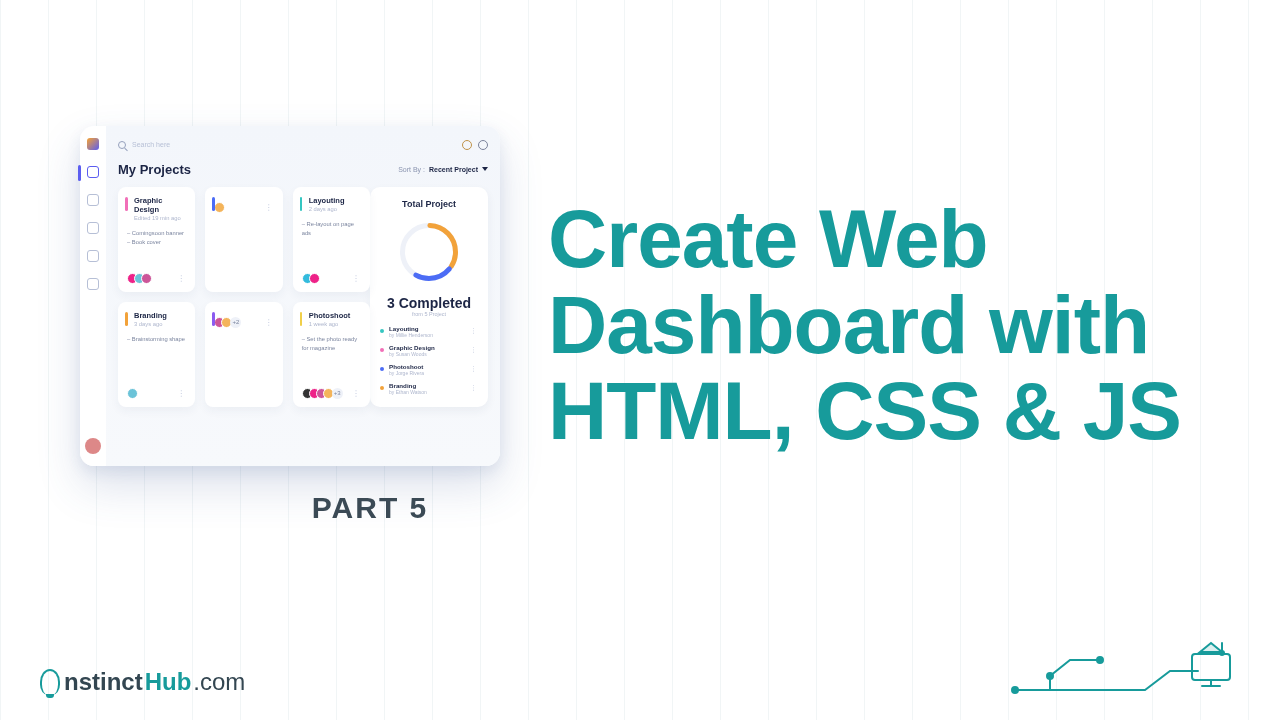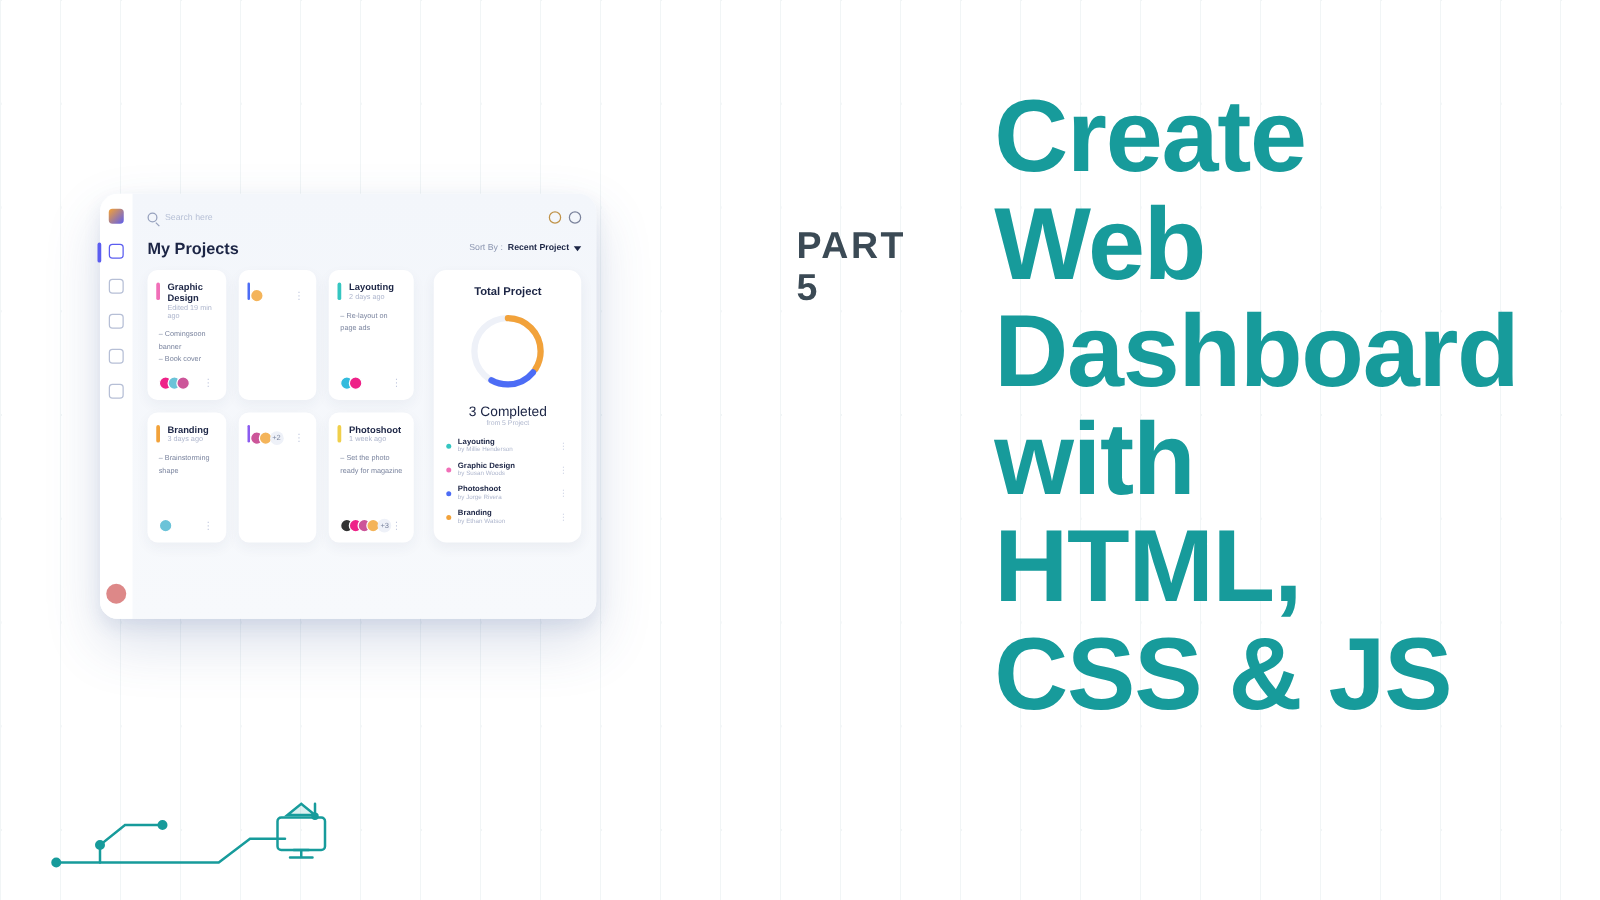--- a/index.html
+++ b/index.html
@@ -25,21 +25,21 @@
 .footer{display:flex;justify-content:space-between;align-items:flex-end;padding:16px 40px 24px}
 .brand{display:flex;align-items:center;gap:2px;font-size:24px;font-weight:700;color:#334651}
 .brand .bulb{width:20px;height:26px;border:2.5px solid #179b9b;border-radius:50% 50% 40% 40%;border-bottom:none;position:relative;margin-right:2px}
 .brand .bulb:after{content:"";position:absolute;left:4px;right:4px;bottom:-3px;height:4px;background:#179b9b;border-radius:0 0 3px 3px}
 .brand .hub{color:#179b9b}
 .brand .com{font-weight:400}
 .circuit{position:relative;width:230px;height:70px}
 .circuit svg{position:absolute;right:0;bottom:0}
 
 
-.mock-wrap{display:flex;flex-direction:row;}
+.mock-wrap{display:flex;flex-direction:column;align-items:center}
 .mock{width:420px;height:340px;background:linear-gradient(180deg,#f3f6fb 0%,#f7f9fc 100%);border-radius:14px;box-shadow:0 20px 44px rgba(60,90,150,.18),0 6px 14px rgba(60,90,150,.1);display:flex;font-size:7px;color:#46526a}
 .rail{width:26px;background:#fff;border-radius:14px 0 0 14px;display:flex;flex-direction:column;align-items:center;padding:12px 0;gap:16px}
 .rail .logo{width:12px;height:12px;background:linear-gradient(135deg,#f7a231,#5b5df0);border-radius:3px}
 .rail .ic{width:12px;height:12px;border:1.5px solid #b6bfd6;border-radius:3px;position:relative}
 .rail .ic.active{border-color:#5b5df0}
 .rail .ic.active:before{content:"";position:absolute;left:-10px;top:-2px;width:3px;height:16px;background:#5b5df0;border-radius:2px}
 .rail .spacer{flex:1}
 .rail .avatar{width:16px;height:16px;border-radius:50%;background:#d88}
 
 .main{flex:1;padding:14px 12px 12px}
@@ -50,41 +50,41 @@
 .topbar .sp{flex:1}
 .topbar .chip{width:10px;height:10px;border:1.3px solid #c0934a;border-radius:50%}
 .topbar .chip.b{border-color:#7b839c}
 
 .heading-row{display:flex;align-items:center;justify-content:space-between;margin-bottom:10px}
 .heading-row h1{font-size:13px;color:#1c2545;font-weight:700}
 .sort{color:#8b95b0;display:flex;align-items:center;gap:4px}
 .sort b{color:#1c2545;font-weight:600}
 .chev{width:0;height:0;border-left:3px solid transparent;border-right:3px solid transparent;border-top:4px solid #1c2545}
 
-.layout{display:flex;gap:16px}
+.layout{display:flex;gap:0}
 .grid{flex:1;display:grid;grid-template-columns:repeat(3,1fr);gap:10px}
 .card{background:#fff;border-radius:8px;padding:9px 9px 8px;box-shadow:0 4px 10px rgba(35,50,90,.05);display:flex;flex-direction:column;position:relative;min-height:104px}
 .card .bar{position:absolute;left:7px;top:10px;width:2.5px;height:14px;border-radius:2px}
 .c-pink{background:#f16fb8}.c-blue{background:#4c6cf5}.c-teal{background:#35c6c1}.c-orange{background:#f2a23a}.c-purple{background:#8b5bf0}.c-yellow{background:#f0cf4a}
 .card .ttl{font-weight:700;color:#1c2545;margin-left:7px;font-size:7.5px}
 .card .sub{color:#aeb6cd;margin-left:7px;font-size:5.8px;margin-top:1px}
 .card ul{list-style:none;margin:8px 0 0 0;color:#7b859f;font-size:5.8px;line-height:1.7}
 .card ul li:before{content:"– ";}
 .card .body{flex:1}
 .card .foot{display:flex;align-items:center;justify-content:space-between;margin-top:6px}
 .avs{display:flex}
 .av{width:11px;height:11px;border-radius:50%;border:1.2px solid #fff;margin-right:-4px}
 .a1{background:#e28}.a2{background:#6bc3d8}.a3{background:#c59}.a4{background:#f4b45a}.a5{background:#333}.a6{background:#3bd}
 .more{width:11px;height:11px;border-radius:50%;background:#eef1f8;color:#7b859f;font-size:6px;display:flex;align-items:center;justify-content:center;margin-left:2px}
 .dots{color:#c3cadf;letter-spacing:1px;font-size:8px}
 
 .side{width:118px;background:#fff;border-radius:10px;padding:12px 10px;box-shadow:0 4px 10px rgba(35,50,90,.06);display:flex;flex-direction:column;align-items:center}
 .side h2{font-size:9px;color:#1c2545;font-weight:700;margin-bottom:8px}
 .donut{width:70px;height:70px;margin-bottom:8px}
-.comp{font-weight:400;color:#1c2545;font-size:11px}
+.comp{font-weight:700;color:#1c2545;font-size:14px}
 .from{color:#aeb6cd;font-size:5.5px;margin-bottom:8px}
 .plist{width:100%;display:flex;flex-direction:column;gap:6px}
 .p-item{display:flex;align-items:center;gap:5px}
 .p-dot{width:4px;height:4px;border-radius:50%}
 .p-txt{flex:1}
 .p-txt .t1{font-weight:700;color:#1c2545;font-size:6.2px}
 .p-txt .t2{color:#aeb6cd;font-size:5px}
 .p-item .dots{font-size:7px}
 </style>
 </head>
@@ -269,20 +269,26 @@
           </div>
         </div>
       </div>
       <div class="part-label">PART 5</div>
     </div>
 
     <div class="headline">Create Web Dashboard with HTML, CSS &amp; JS</div>
   </div>
 
   <div class="footer">
+    <div class="brand">
+      <span class="bulb"></span>
+      <span>nstinct</span>
+        <span class="hub">Hub</span>
+        <span class="com">.com</span>
+    </div>
     <div class="circuit">
       <svg width="230" height="70" viewBox="0 0 230 70">
         <g fill="none" stroke="#179b9b" stroke-width="2" stroke-linecap="round">
           <path d="M5 64 H135 L160 45 H188"></path>
           <path d="M40 64 V50 L60 34 H90"></path>
           <circle cx="5" cy="64" r="3" fill="#179b9b"></circle>
           <circle cx="40" cy="50" r="3" fill="#179b9b"></circle>
           <circle cx="90" cy="34" r="3" fill="#179b9b"></circle>
 
           <rect x="182" y="28" width="38" height="26" rx="3"></rect>

